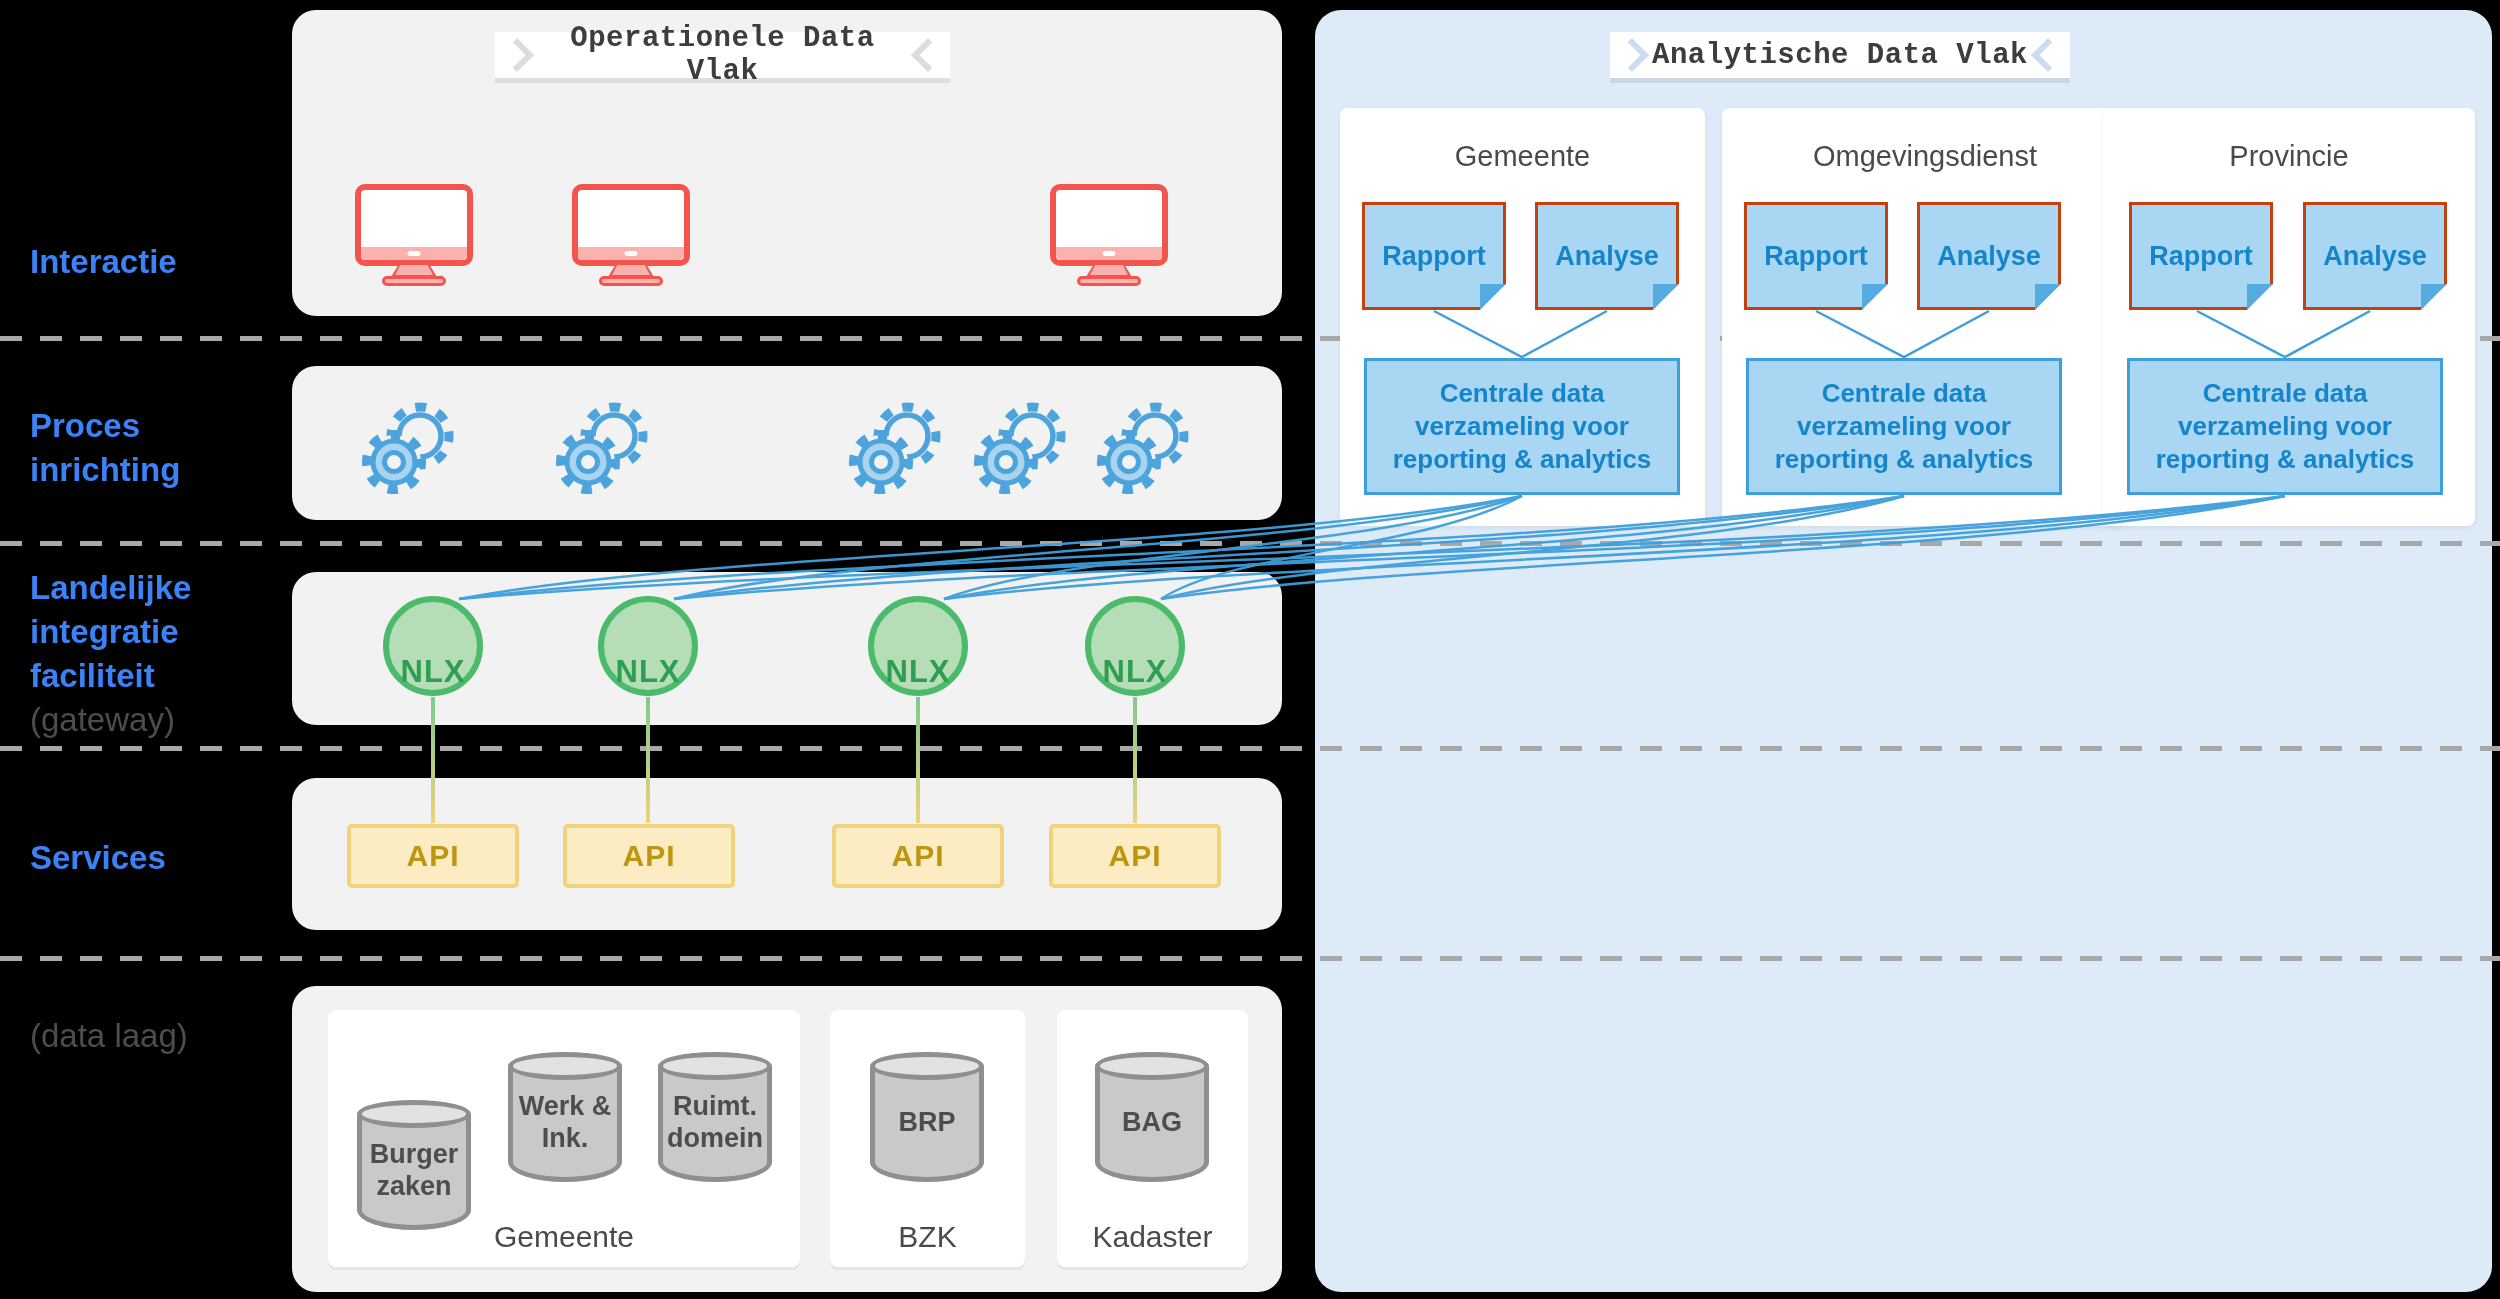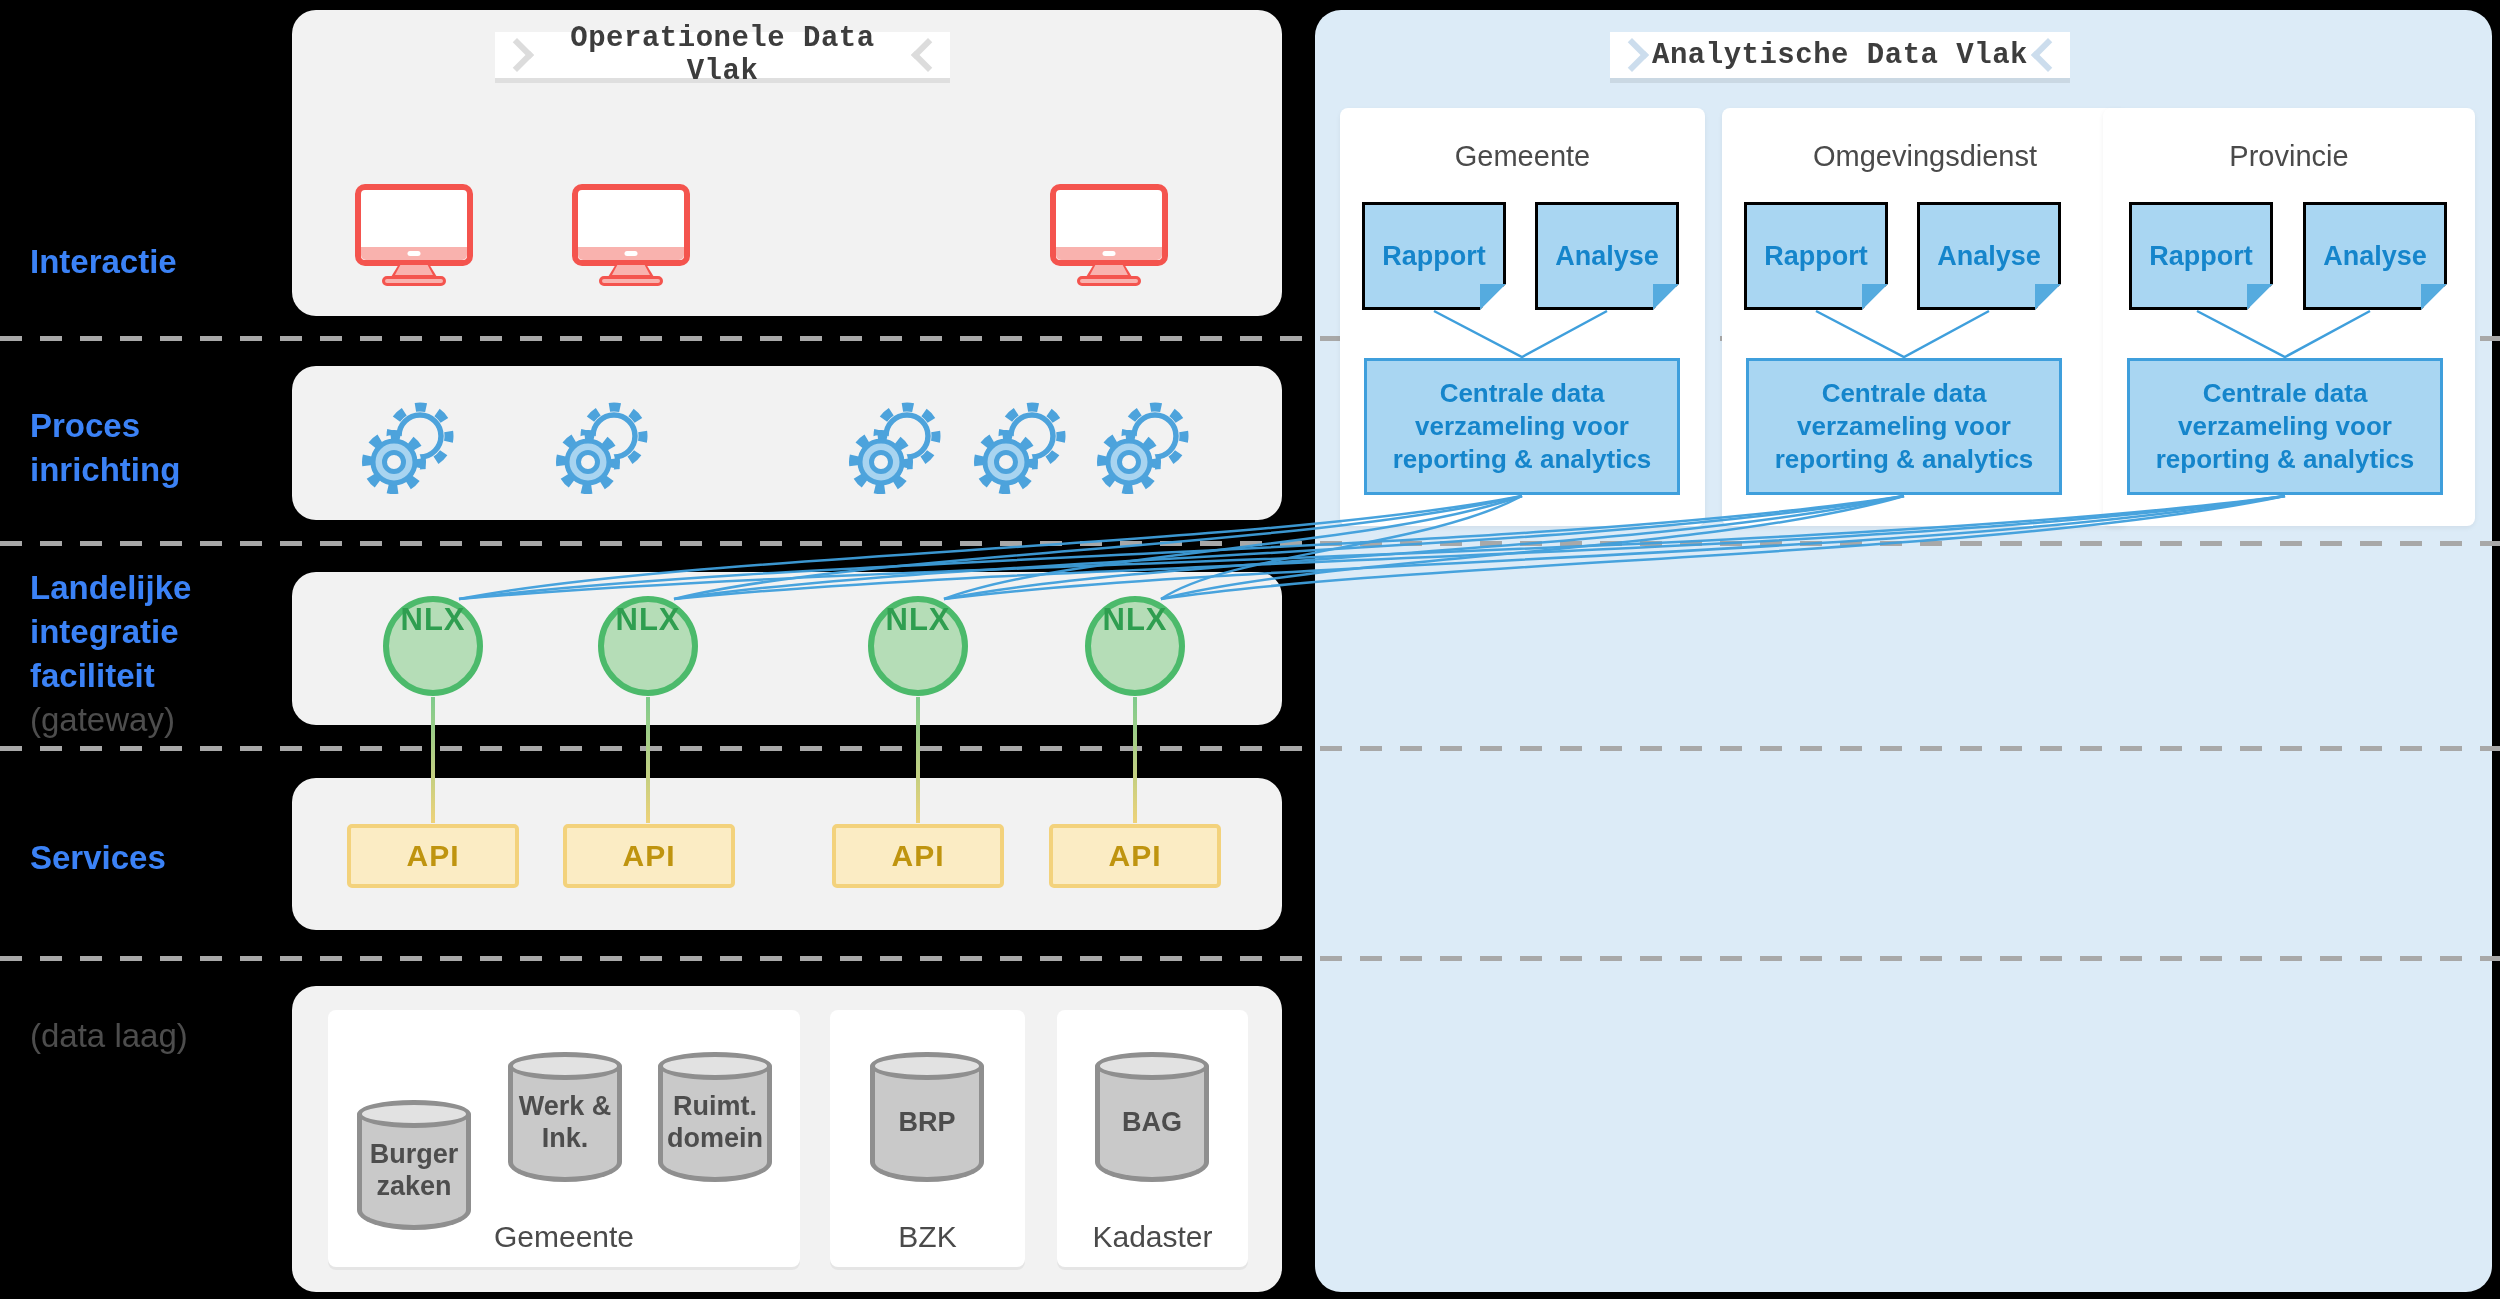--- a/index.html
+++ b/index.html
@@ -46,21 +46,21 @@
   .m-neck-i{position:absolute;left:4px;top:0;right:4px;bottom:2px;background:#f9b2ae;
             clip-path:polygon(14% 0,86% 0,100% 100%,0 100%);}
   .m-base{position:absolute;left:50%;top:92px;transform:translateX(-50%);width:64px;height:10px;box-sizing:border-box;
           background:#f9b2ae;border:3px solid #f4544e;border-radius:5px;}
 
   
   .gear{position:absolute;width:100px;height:100px;z-index:4;}
 
   
   .nlx{position:absolute;width:100px;height:100px;box-sizing:border-box;border-radius:50%;z-index:4;
-       background:#b5ddb7;border:6px solid #4cba6b;display:flex;align-items:flex-start;justify-content:center;
+       background:#b5ddb7;border:6px solid #4cba6b;display:flex;align-items:flex-end;justify-content:center;
        font-weight:700;font-size:31px;color:#2f9e50;letter-spacing:1px;}
 
   
   .api{position:absolute;width:172px;height:64px;box-sizing:border-box;z-index:4;
        background:#fbecc4;border:4px solid #f3d27c;border-radius:5px;
        display:flex;align-items:center;justify-content:center;
        font-weight:700;font-size:30px;color:#bf940f;letter-spacing:1px;}
 
   
   .db-card{position:absolute;background:#fff;border-radius:8px;z-index:4;box-shadow:0 3px 0 rgba(0,0,0,0.05);}
@@ -73,21 +73,21 @@
            background:#e2e2e2;border:5px solid #8f8f8f;border-radius:50%;}
   .cyl-label{position:absolute;left:0;right:0;top:0;bottom:0;z-index:2;
              display:flex;align-items:center;justify-content:center;text-align:center;
              font-weight:700;font-size:27px;line-height:32px;color:#4d4d4d;padding-top:10px;}
 
   
   .an-card{position:absolute;top:108px;height:418px;background:#fff;border-radius:8px;z-index:4;
            box-shadow:0 2px 5px rgba(0,0,0,0.06);}
   .an-title{position:absolute;top:32px;left:0;right:0;text-align:center;font-size:29px;color:#4a4a4a;}
   .note{position:absolute;top:94px;width:144px;height:108px;box-sizing:border-box;
-        background:#a9d6f2;border:3px solid #000000;
+        background:#a9d6f2;border:3px solid #c2410c;
         display:flex;align-items:center;justify-content:center;
         font-weight:700;font-size:27px;color:#1585cb;}
   .fold-flap{position:absolute;right:-3px;bottom:-3px;width:26px;height:26px;
              clip-path:polygon(0 0,100% 0,0 100%);background:#55abdf;}
   .fold-cut{position:absolute;right:-3px;bottom:-3px;width:26px;height:26px;
             clip-path:polygon(100% 0,100% 100%,0 100%);background:#ffffff;}
   .central{position:absolute;top:250px;left:24px;width:316px;height:137px;box-sizing:border-box;
            background:#a9d6f2;border:3px solid #3f9fdc;
            display:flex;align-items:center;justify-content:center;text-align:center;
            font-weight:700;font-size:26px;line-height:33px;color:#1585cb;padding:4px 12px;}

